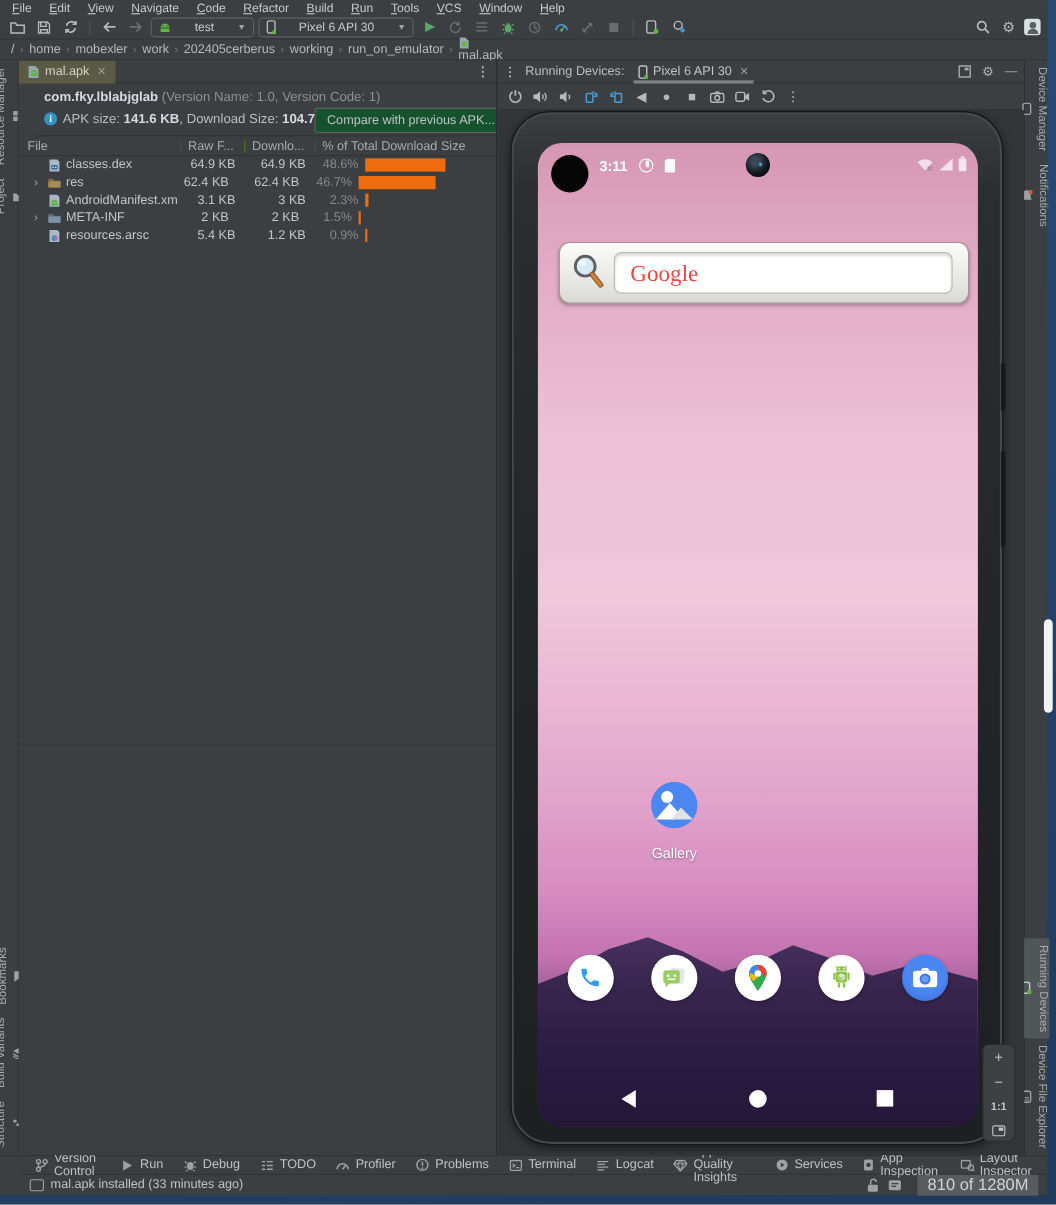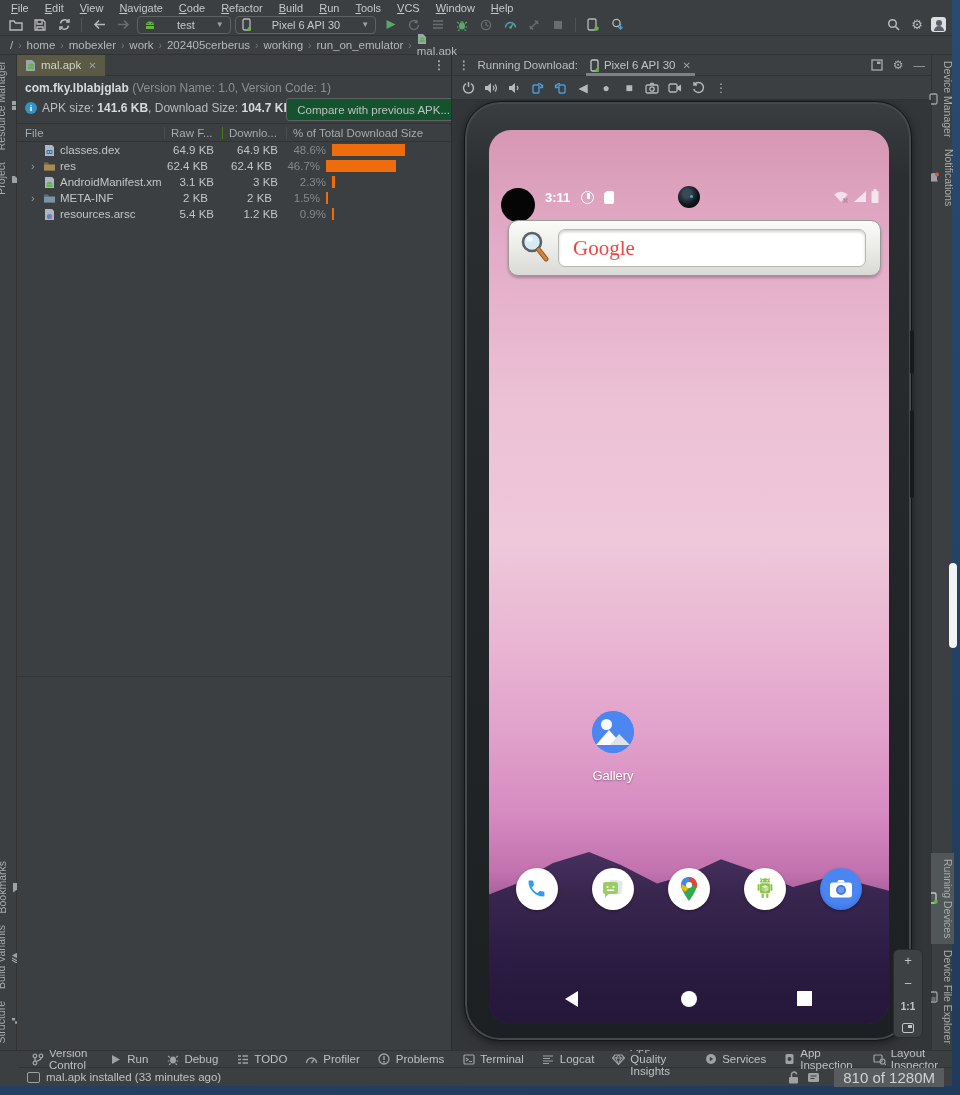--- a/index.html
+++ b/index.html
@@ -50,21 +50,21 @@
   .sicon { font-size:10px; line-height:10px; }
 
   
   #editor { position:relative; width:435px; background:#3c3f41; border-right:1px solid #2b2b2b; overflow:hidden; }
   #tabbar { height:21px; display:flex; align-items:center; background:#3c3f41; border-bottom:1px solid #323232; }
   .etab { height:21px; display:flex; align-items:center; gap:5px; padding:0 8px; background:#5b5a45;
           color:#d3d3c3; font-size:11.5px; }
   .tab-close { color:#9aa0a3; font-size:10px; margin-left:2px; }
   .kebab { margin-left:auto; margin-right:6px; color:#a7abae; font-weight:bold; letter-spacing:0; }
 
-  #apkinfo { position:relative; height:48px; padding:5px 8px 0 8px; border-bottom:1px solid #323232; }
+  #apkinfo { position:relative; height:48px; padding:5px 8px 0 8px; border-bottom:1px solid #323232;margin-left:15px; }
   .pkg { font-size:12px; color:#d6dade; font-weight:bold; }
   .pkg-meta { color:#8b9093; font-weight:normal; }
   .sizeline { margin-top:6px; display:flex; align-items:center; gap:5px; color:#b9bdc0; }
   .info-ic { width:12px; height:12px; border-radius:50%; background:#3592c4; color:#fff; font-size:9px;
              font-weight:bold; display:inline-flex; align-items:center; justify-content:center; font-family:"Liberation Serif",serif; }
   .bold { font-weight:bold; color:#d6dade; }
   .cmp-btn { position:absolute; right:-10px; top:22px; height:23px; padding:0 10px; background:#14532d;
              border:1px solid #5e6264; border-radius:3px; color:#bdc1c4; font-size:11.5px;
              display:flex; align-items:center; white-space:nowrap; }
 
@@ -105,21 +105,21 @@
            border:1px solid #131516; box-shadow:inset 0 0 0 2px #45494c, 0 2px 8px rgba(0,0,0,.5); }
   .side-btn { position:absolute; right:-3px; width:4px; background:#17191b; border-radius:2px; }
   #screen { position:absolute; left:24px; top:28px; width:400px; height:894px; border-radius:22px; overflow:hidden;
             background:linear-gradient(180deg,#d697b3 0%,#e2aac6 12%,#ecc0d5 30%,#efc8da 46%,#e9b4d2 58%,
                        #e0a0ca 68%,#d78cc2 76%,#c272ae 83%,#8f5288 88%,#4b2f5e 93%,#3a2450 100%); }
   #mountains { position:absolute; left:0; right:0; bottom:0; height:185px;
                background:linear-gradient(180deg,#4a3463 0%,#39264f 30%,#2b1c43 65%,#241738 100%);
                clip-path:polygon(0 30%,7% 24%,16% 13%,25% 7%,33% 14%,42% 24%,50% 19%,58% 11%,66% 17%,76% 26%,86% 20%,100% 28%,100% 100%,0 100%); }
 
   
-  #pstatus { position:absolute; left:0; top:0; right:0; height:40px;margin-top:47px; }
+  #pstatus { position:absolute; left:0; top:0; right:0; height:40px; }
   .blackdot { position:absolute; left:12px; top:11px; width:34px; height:34px; border-radius:50%; background:#050505; }
   .ptime { position:absolute; left:56px; top:13px; color:#fff; font-size:13px; font-weight:bold; }
   .pic1 { position:absolute; left:92px; top:14px; width:13px; height:13px; border:1.6px solid #fff; border-radius:50%; }
   .pic1::before { content:""; position:absolute; left:4.5px; top:1px; width:3px; height:6px; background:#fff; }
   .pic2 { position:absolute; left:115px; top:14px; width:10px; height:13px; background:#fff;
           border-radius:2px; clip-path:polygon(30% 0,100% 0,100% 100%,0 100%,0 20%); }
   .punch { position:absolute; left:189px; top:9px; width:22px; height:22px; border-radius:50%;
            background:radial-gradient(circle at 40% 35%, #3a4a58 0 18%, #10181e 55%, #000 100%); }
   .punch::after { content:""; position:absolute; left:12px; top:9px; width:3px; height:3px; border-radius:50%; background:#4aa3d8; }
   .pright { position:absolute; right:10px; top:12px; display:flex; align-items:flex-end; gap:4px; }
@@ -507,21 +507,21 @@
                 <span class="bar" style="width: 2px; background: rgb(239, 108, 14);"></span>
               </span>
             </div>
           </div>
         <div id="lower-divider"></div>
       </div>
 
       <div id="devices">
         <div id="dev-header">
           <span class="kebab" style="margin:0;">⋮</span>
-          <span>Running Download:</span>
+          <span>Running Devices:</span>
           <span class="dev-tab">
             <svg width="9" height="13">
                 <rect x="1" y="1" width="7" height="11" rx="1.5" fill="none" stroke="#c0c4c7" stroke-width="1.3"></rect>
                 <circle cx="7.5" cy="11" r="2" fill="#62b543"></circle>
               </svg>
             <span>Pixel 6 API 30</span>
             <span class="tab-close">✕</span>
           </span>
           <span class="right-icons">
             <svg width="12" height="12">

